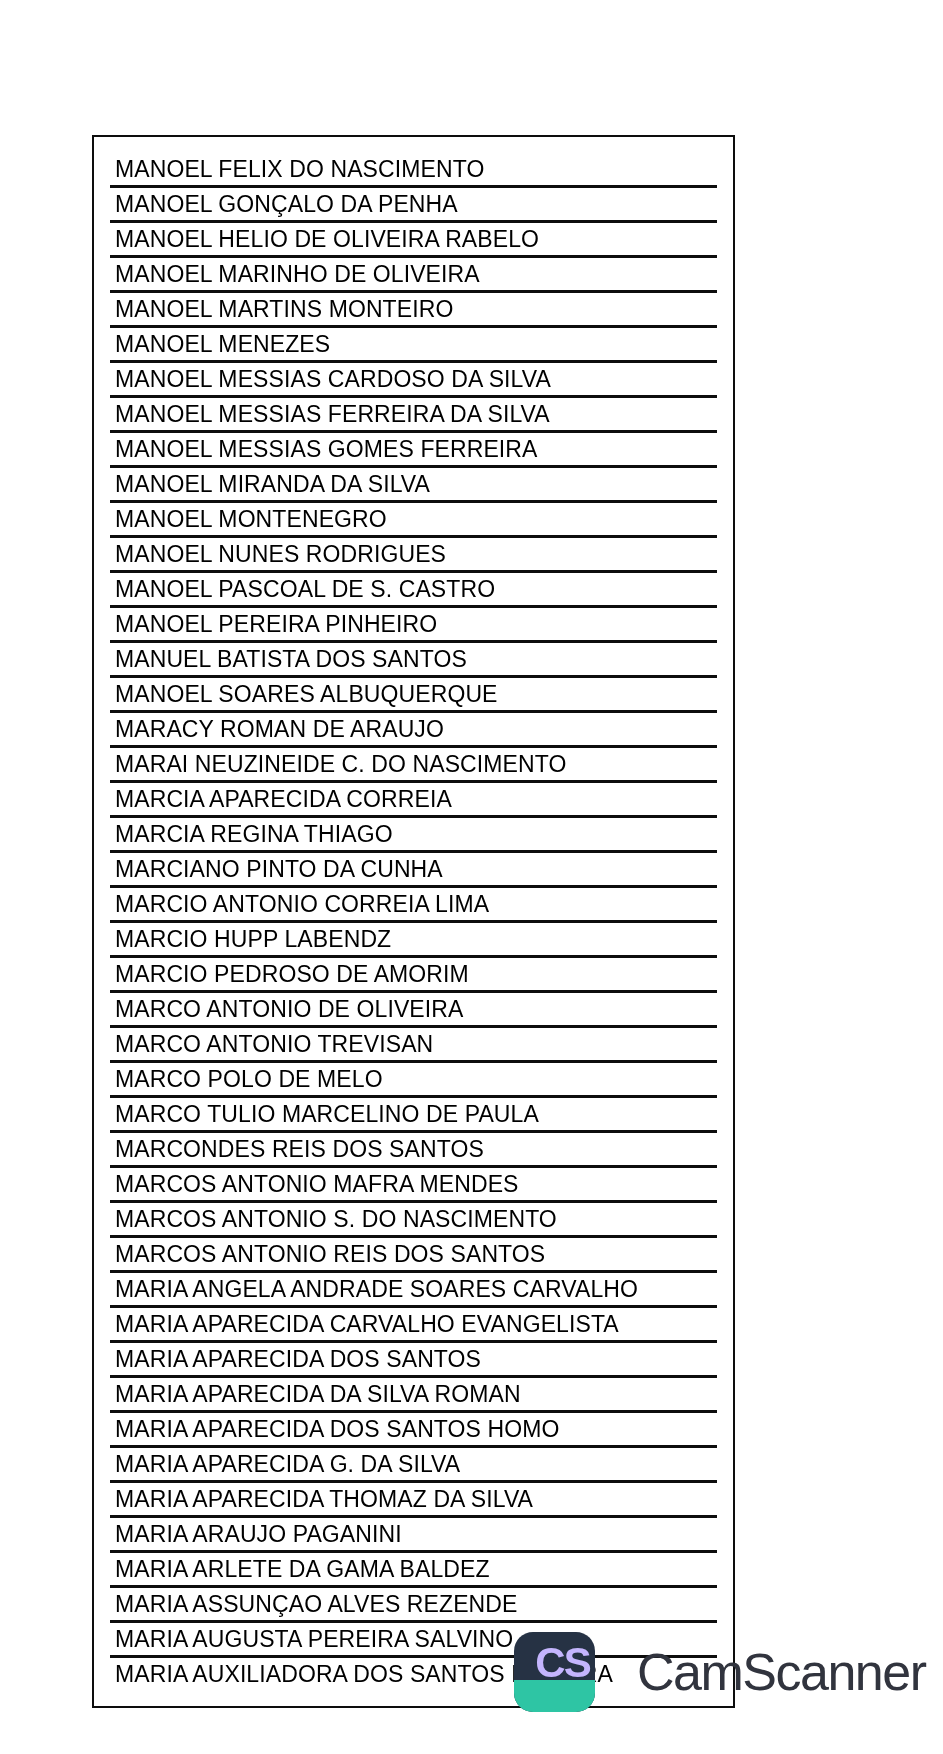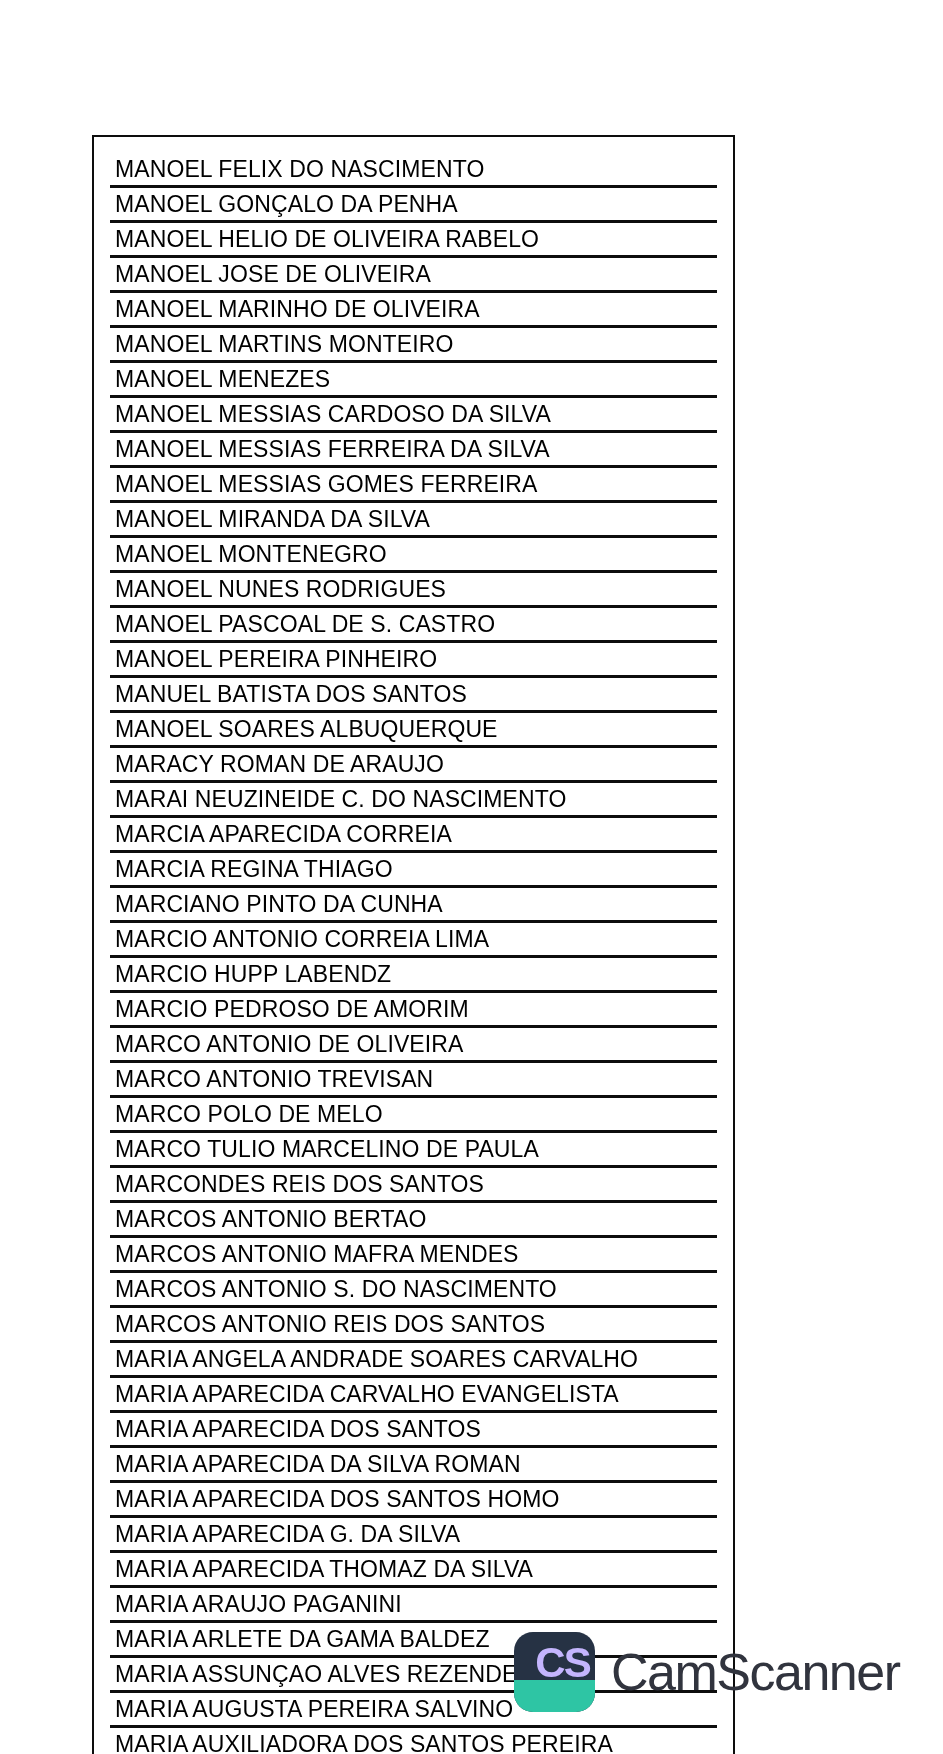--- a/index.html
+++ b/index.html
@@ -69,20 +69,21 @@
     height: 62px;
     display: flex;
     align-items: center;
     justify-content: center;
     color: #c4b5fd;
     font-weight: bold;
     font-size: 42px;
     letter-spacing: -2px;
   }
   .brand-text {
+    margin-left: 26px;
     font-size: 52px;
     letter-spacing: -1.5px;
     color: var(--brand-text, #31343E);
     line-height: 80px;
     white-space: nowrap;
   }
 </style>
 </head>
 <body>
 
@@ -90,21 +91,20 @@
 
   <div class="name-table">
 
       <div class="name-row">MANOEL FELIX DO NASCIMENTO</div>
 
       <div class="name-row">MANOEL GONÇALO DA PENHA</div>
 
       <div class="name-row">MANOEL HELIO DE OLIVEIRA RABELO</div>
 
 
-      <div class="name-row">MANOEL JOSE DE OLIVEIRA</div>
 
       <div class="name-row">MANOEL MARINHO DE OLIVEIRA</div>
 
       <div class="name-row">MANOEL MARTINS MONTEIRO</div>
 
       <div class="name-row">MANOEL MENEZES</div>
 
       <div class="name-row">MANOEL MESSIAS CARDOSO DA SILVA</div>
 
       <div class="name-row">MANOEL MESSIAS FERREIRA DA SILVA</div>
@@ -144,21 +144,20 @@
       <div class="name-row">MARCO ANTONIO DE OLIVEIRA</div>
 
       <div class="name-row">MARCO ANTONIO TREVISAN</div>
 
       <div class="name-row">MARCO POLO DE MELO</div>
 
       <div class="name-row">MARCO TULIO MARCELINO DE PAULA</div>
 
       <div class="name-row">MARCONDES REIS DOS SANTOS</div>
 
-      <div class="name-row">MARCOS ANTONIO BERTAO</div>
 
       <div class="name-row">MARCOS ANTONIO MAFRA MENDES</div>
 
       <div class="name-row">MARCOS ANTONIO S. DO NASCIMENTO</div>
 
       <div class="name-row">MARCOS ANTONIO REIS DOS SANTOS</div>
 
       <div class="name-row">MARIA ANGELA ANDRADE SOARES CARVALHO</div>
 
       <div class="name-row">MARIA APARECIDA CARVALHO EVANGELISTA</div>

